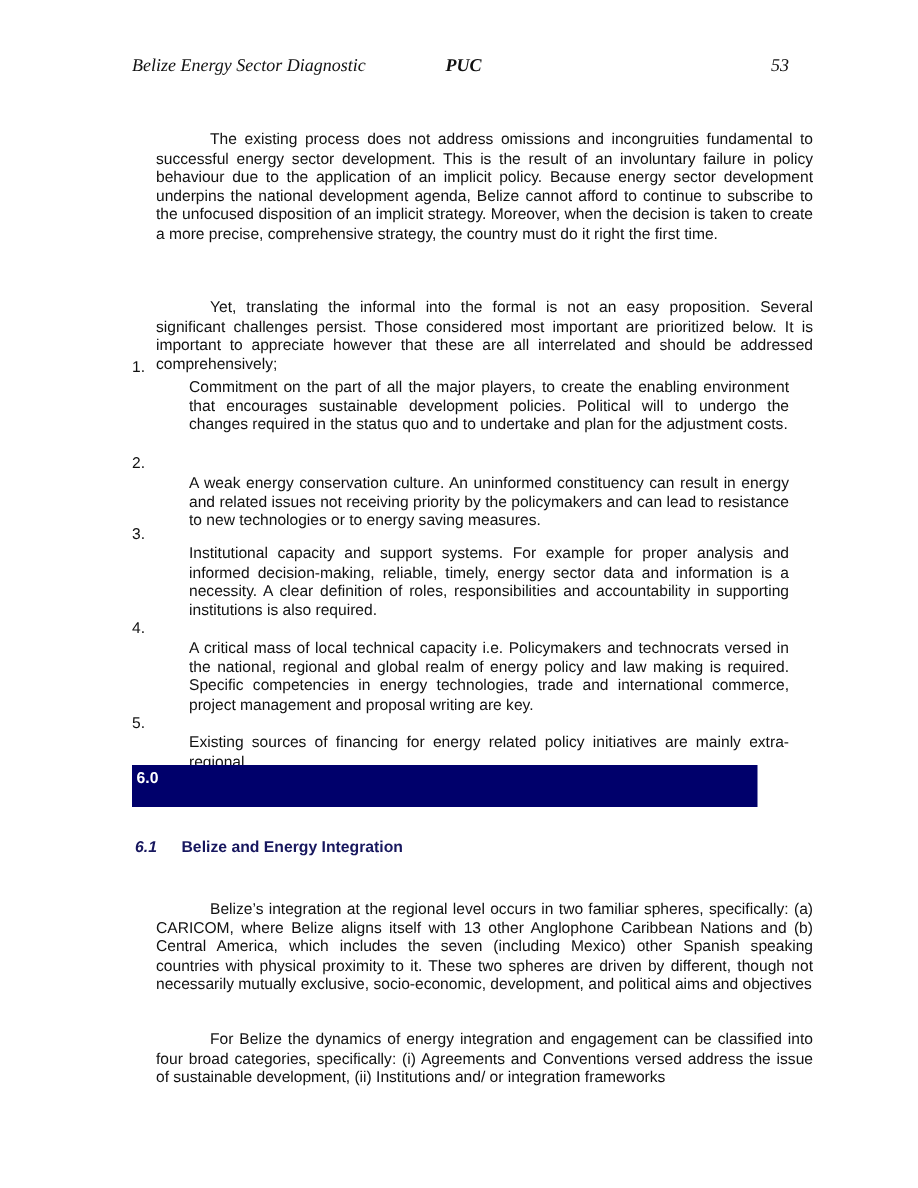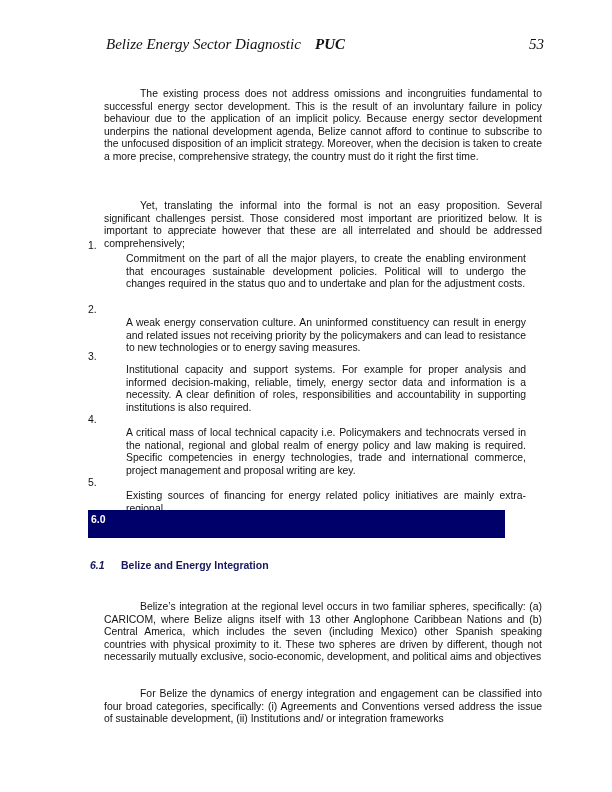--- a/index.html
+++ b/index.html
@@ -1,19 +1,19 @@
 <!DOCTYPE html>
 <html><head>
 <meta charset="utf-8">
 <style>
   html, body { margin:0; padding:0; background:#ffffff; }
   body { width:612px; height:792px; position:relative; overflow:hidden; }
   .header {
     position:absolute; top:36px; left:88px; width:438px; height:14px;
-    font-family:"Liberation Serif", serif; font-style:italic; font-size:15px; color:#111;margin-left:18px;
+    font-family:"Liberation Serif", serif; font-style:italic; font-size:12px; color:#111;
   }
   .header .left { position:absolute; left:0; top:0; }
   .header .center { position:absolute; left:209px; top:0;font-weight:bold; }
   .header .right { position:absolute; right:0; top:0; }
   .body-text {
     font-family:"Liberation Sans", sans-serif; font-size:10.4px; line-height:12.6px; color:#111;
     text-align:justify;
   }
   .para { position:absolute; left:88px; width:438px; margin:16px; }
   .para .indent { display:inline-block; width:36px; }

